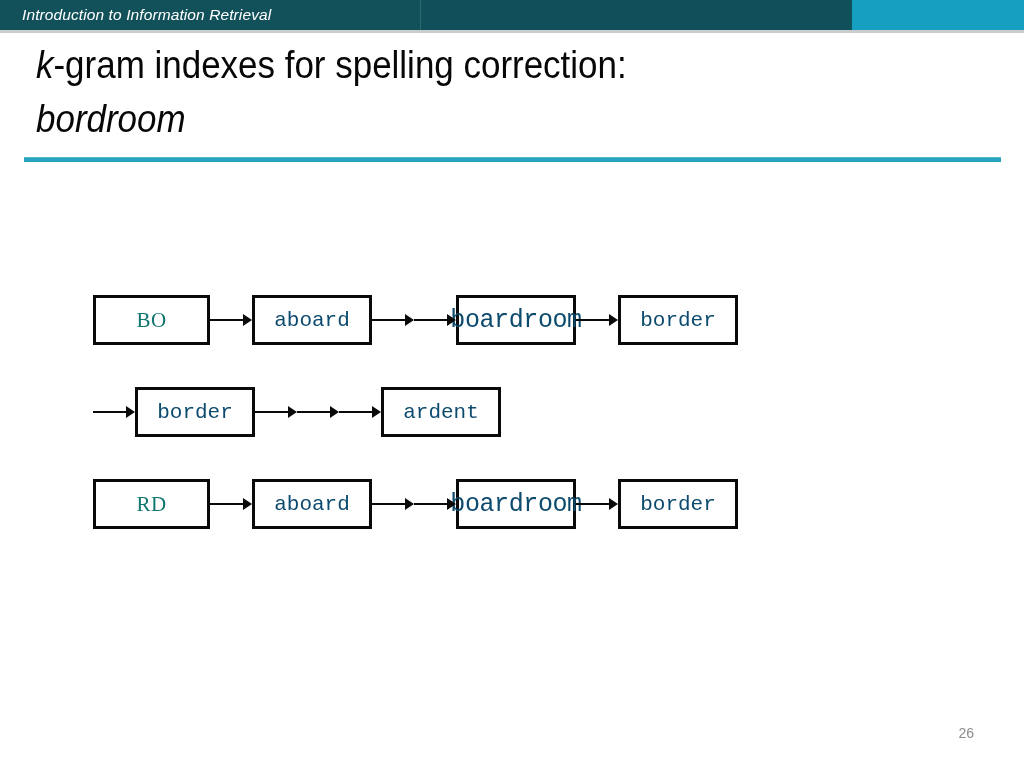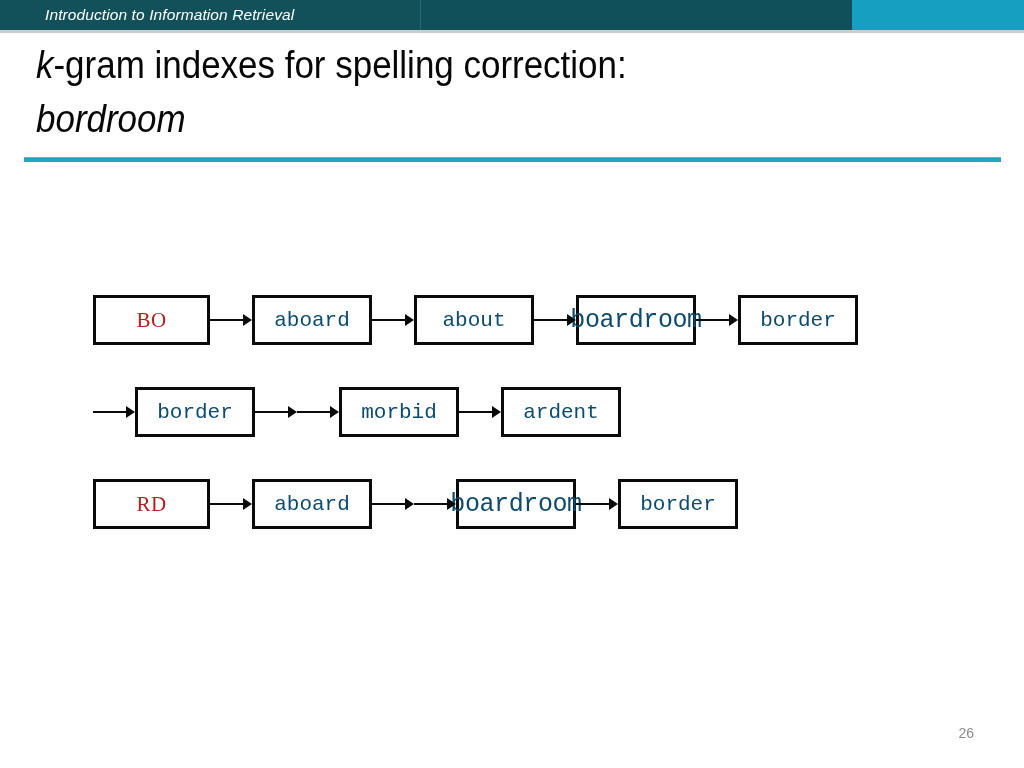--- a/index.html
+++ b/index.html
@@ -56,21 +56,20 @@
     position: absolute;
     left: 22px; top: 5px;
     font-family: "Liberation Sans Narrow", "Liberation Sans", sans-serif;
     font-style: italic;
     font-size: 15.5px;
     line-height: 20px;
     color: #ffffff;
     letter-spacing: 0.1px;
     white-space: nowrap;
     z-index: 3;
-    margin-left: 23px;
   }
 
   
   #slide-title {
     position: absolute;
     left: 36px;
     top: 38px;
     width: 960px;
     font-family: "Liberation Sans", sans-serif;
     font-size: 38px;
@@ -121,21 +120,21 @@
     align-items: center;
     justify-content: center;
     color: #141414;
     flex: 0 0 auto;
   }
   .gram-box.head {
     width: 117px;
     font-family: "Liberation Serif", serif;
     font-size: 21px;
     letter-spacing: 0.5px;
-    color: #b91c1c;
+    color: #0f766e;
   }
   .gram-box.term {
     width: 120px;
     font-family: Liberation Mono, monospace;
     font-size: 21px;
     color: #0c4a6e;
   }
   .gram-box.term.tight {
     font-size: 25px;
     letter-spacing: -0.4px;
@@ -198,21 +197,20 @@
     <div class="gram-box head">BO</div>
     <div class="arrow">
       <div class="shaft"></div>
         <div class="head-tri"></div>
     </div>
     <div class="gram-box term">aboard</div>
     <div class="arrow">
       <div class="shaft"></div>
         <div class="head-tri"></div>
     </div>
-    <div class="gram-box term">about</div>
     <div class="arrow">
       <div class="shaft"></div>
         <div class="head-tri"></div>
     </div>
     <div class="gram-box term tight">boardroom</div>
     <div class="arrow">
       <div class="shaft"></div>
         <div class="head-tri"></div>
     </div>
     <div class="gram-box term">border</div>
@@ -225,21 +223,20 @@
     </div>
     <div class="gram-box term">border</div>
     <div class="arrow">
       <div class="shaft"></div>
         <div class="head-tri"></div>
     </div>
     <div class="arrow">
       <div class="shaft"></div>
         <div class="head-tri"></div>
     </div>
-    <div class="gram-box term">morbid</div>
     <div class="arrow">
       <div class="shaft"></div>
         <div class="head-tri"></div>
     </div>
     <div class="gram-box term">ardent</div>
   </div>
 
   <div class="kgram-row">
     <div class="gram-box head">RD</div>
     <div class="arrow">

